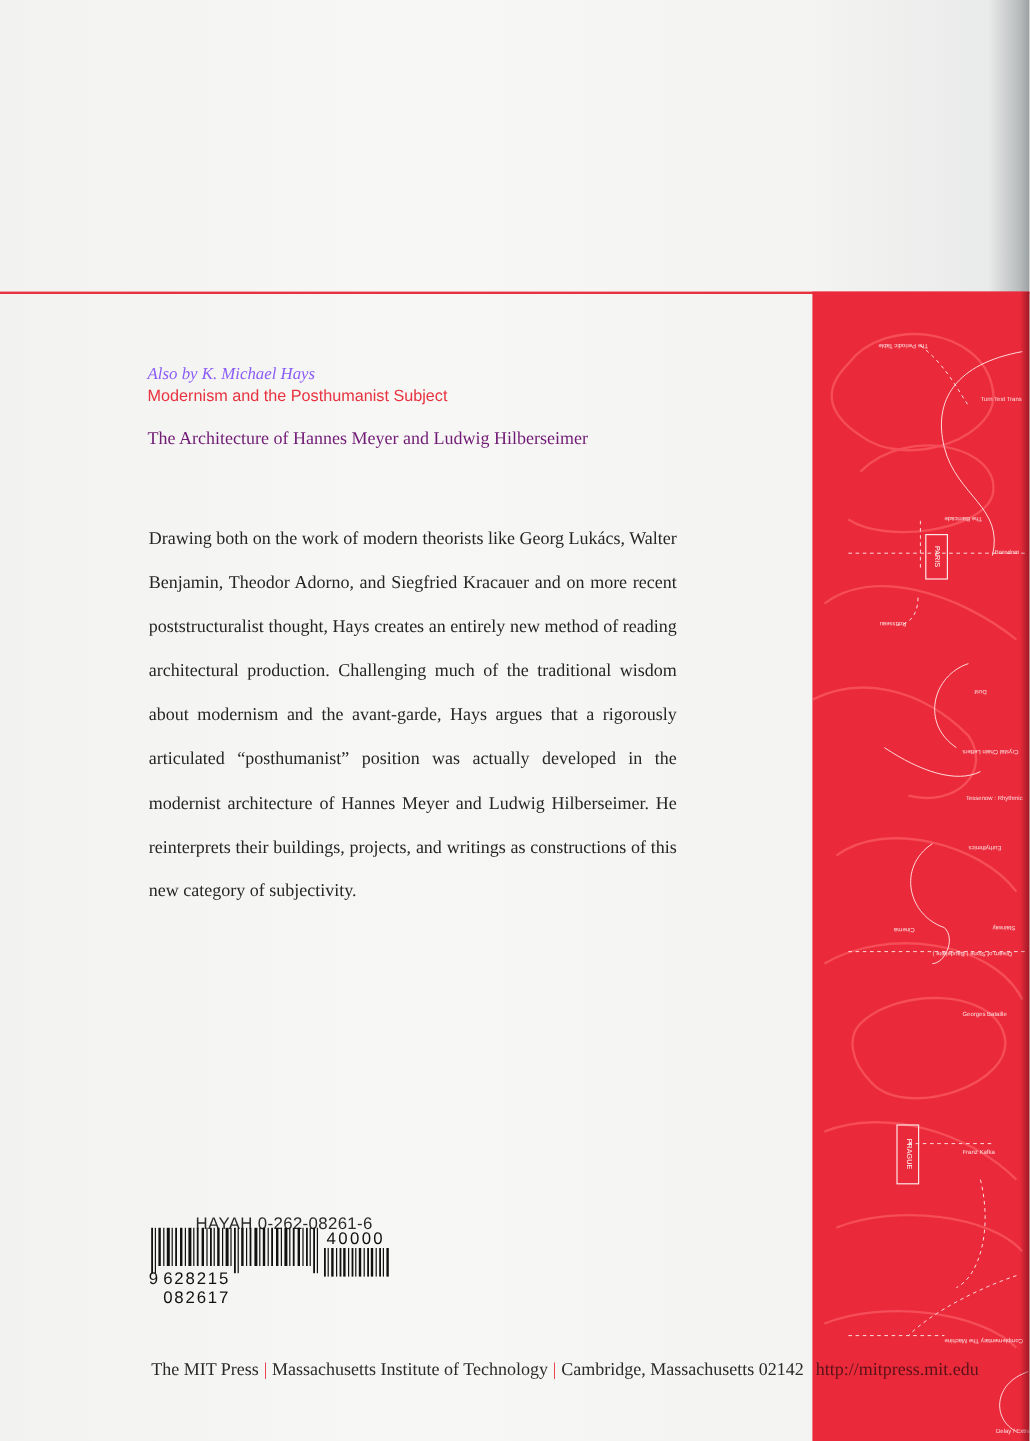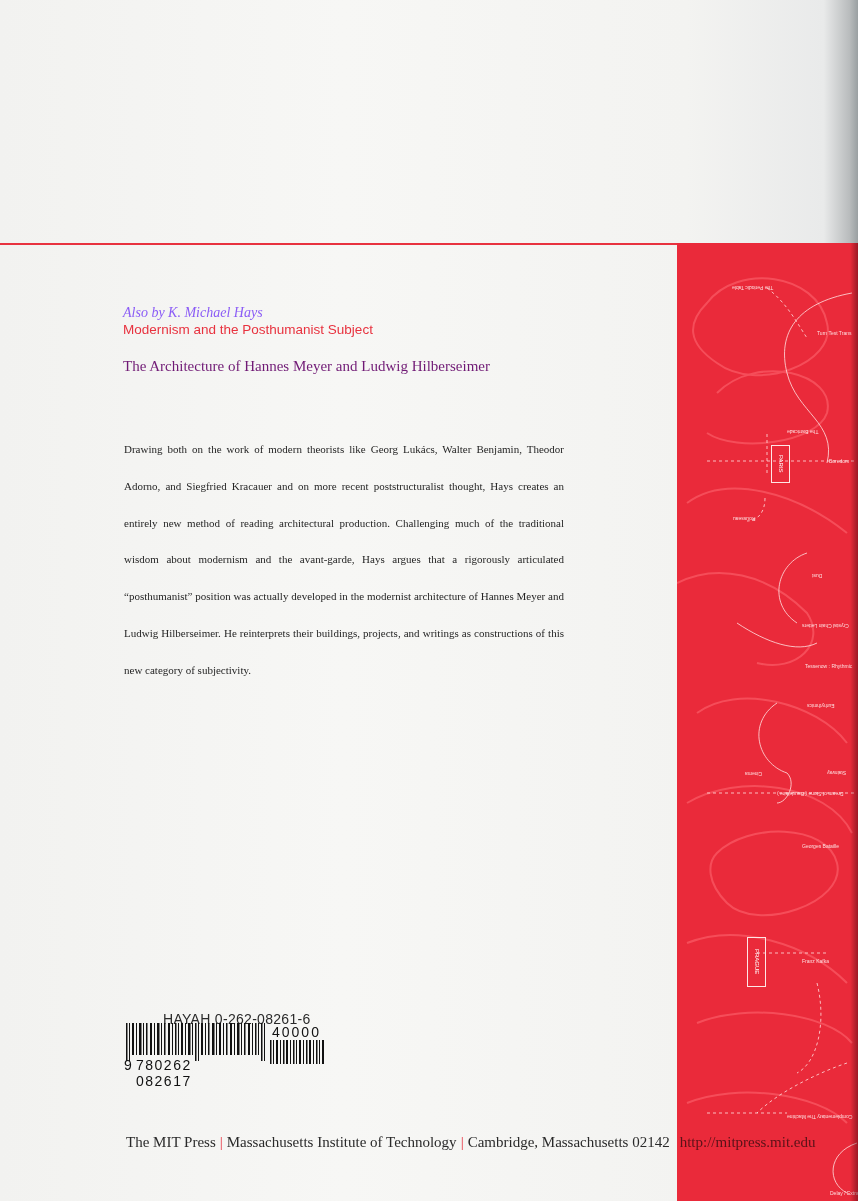--- a/index.html
+++ b/index.html
@@ -46,21 +46,21 @@
       position: absolute; left: 123px; top: 322px;
       font-family: "Liberation Sans", "DejaVu Sans", sans-serif;
       font-size: 13.5px; color: #e8323f; text-align: center;
     }
     .book-2 {
       position: absolute; left: 123px; top: 358px;
       font-size: 15px; color: #701a75;
     }
     .blurb {
       position: absolute; left: 124px; top: 431px; width: 440px;
-      font-size: 11px; line-height: 36.8px; color: #252525;
+      font-size: 15px; line-height: 36.8px; color: #252525;
       text-align: justify; margin: 0;
     }
     .isbn-text {
       position: absolute; left: 163px; top: 1000px;
       font-family: "Liberation Sans", sans-serif; font-size: 14px; color: #2a2a2a;
       letter-spacing: 0.3px;
       margin-top: 11px;
     }
     .barcode { position: absolute; left: 124px; top: 1023px; }
     .barcode-digits {
@@ -190,21 +190,21 @@
       <rect x="124" y="0" width="2" height="32"></rect>
     <rect x="128" y="0" width="1" height="32"></rect>
       <rect x="131" y="0" width="1.5" height="32"></rect>
     <rect x="134" y="0" width="1" height="32"></rect>
       <rect x="137" y="0" width="1.5" height="38"></rect>
     <rect x="140" y="0" width="1" height="38"></rect>
   </g>
 </svg>
 <div class="barcode-digits">
   <span class="barcode-prefix">9</span>
-  <span class="barcode-main">780262 082617</span>
+  <span class="barcode-main">628215 082617</span>
 </div>
 
 <div class="addon-price">40000</div>
 <svg class="addon-barcode" width="56" height="24" viewBox="0 0 56 24">
   <g fill="#111">
     <rect x="0" y="0" width="1.5" height="24"></rect>
       <rect x="3" y="0" width="1" height="24"></rect>
     <rect x="6" y="0" width="2" height="24"></rect>
       <rect x="10" y="0" width="1" height="24"></rect>
     <rect x="13" y="0" width="1.5" height="24"></rect>

